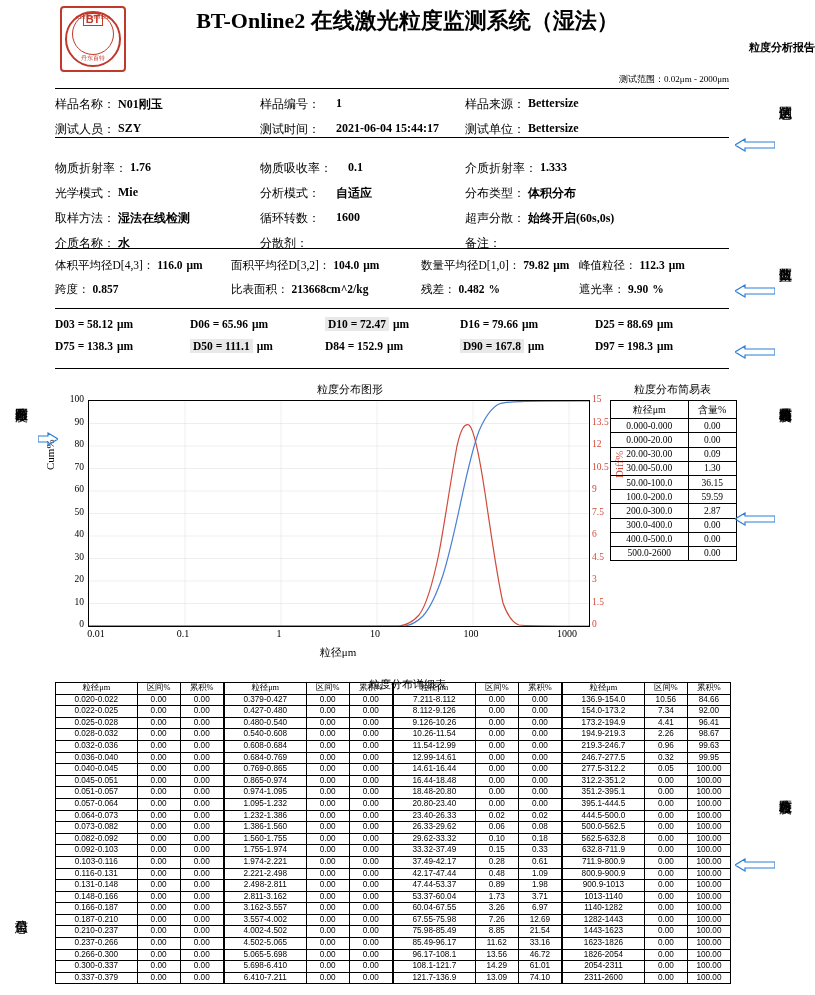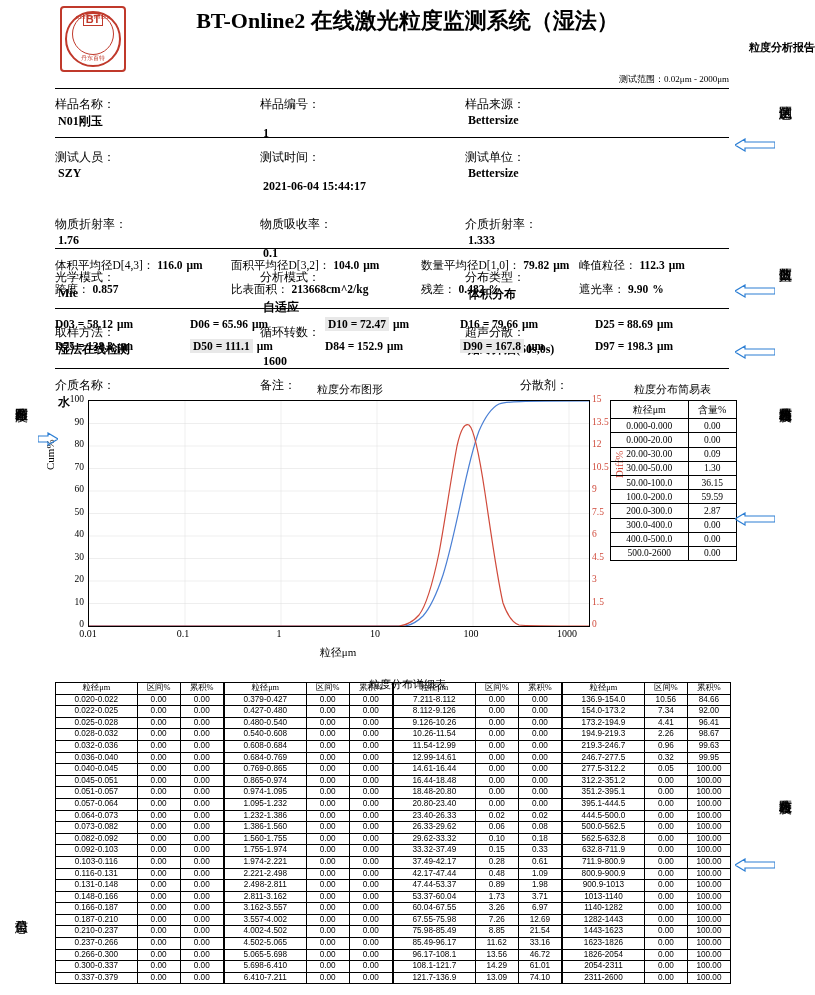--- a/index.html
+++ b/index.html
@@ -39,21 +39,21 @@
     font-size:11px;font-weight:bold;padding-left:40px;
   }
   .range{
     position:absolute;right:86px;top:73px;font-size:9px;
   }
   .hrule{position:absolute;left:55px;right:86px;height:1px;background:#000;}
 
   
   .info{position:absolute;left:55px;top:96px;width:676px;font-size:12px;}
   .row{display:flex;margin-bottom:8px;}
-  .cell{display:flex;flex-direction:column;}
+  .cell{display:flex;}
   .lab{white-space:nowrap;}
   .val{font-weight:bold;white-space:nowrap;margin-left:3px;}
   .c1{width:205px;}
   .c2{width:205px;gap:13px;}
   .c3{width:260px;}
 
   
   .typ{position:absolute;left:55px;top:258px;width:676px;font-size:11.5px;}
   .typrow{display:flex;margin-bottom:9px;}
   .t1{width:176px;}
@@ -202,26 +202,26 @@
       <div class="cell c3">
           <span class="lab">超声分散：</span>
           <span class="val">始终开启(60s,0s)</span>
         </div>
     </div>
     <div class="row">
       <div class="cell c1">
           <span class="lab">介质名称：</span>
           <span class="val">水</span>
         </div>
+      <div class="cell c2">
+          <span class="lab">分散剂：</span>
+          <span class="val"></span>
+        </div>
       <div class="cell c3">
           <span class="lab">备注：</span>
-          <span class="val"></span>
-        </div>
-      <div class="cell c2">
-          <span class="lab">分散剂：</span>
           <span class="val"></span>
         </div>
     </div>
   </div>
 
   <div class="typ">
     <div class="typrow">
       <div class="t1"><span>体积平均径D[4,3]：</span><span class="val">116.0</span><span class="um">μm</span></div>
       <div class="t2"><span>面积平均径D[3,2]：</span><span class="val">104.0</span><span class="um">μm</span></div>
       <div class="t3"><span>数量平均径D[1,0]：</span><span class="val">79.82</span><span class="um">μm</span></div>
@@ -281,21 +281,21 @@
     <div style="top:84px">9</div>
     <div style="top:106.5px">7.5</div>
     <div style="top:129px">6</div>
     <div style="top:151.5px">4.5</div>
     <div style="top:174px">3</div>
     <div style="top:196.5px">1.5</div>
     <div style="top:219px">0</div>
   </div>
 
   <div class="xticks">
-    <div style="left:3px">0.01</div>
+    <div style="left:11px">0.01</div>
     <div style="left:98px">0.1</div>
     <div style="left:194px">1</div>
     <div style="left:290px">10</div>
     <div style="left:386px">100</div>
     <div style="left:482px">1000</div>
   </div>
 
   <div class="chartbox">
     <svg width="500" height="225" viewBox="0 0 500 225">
 

